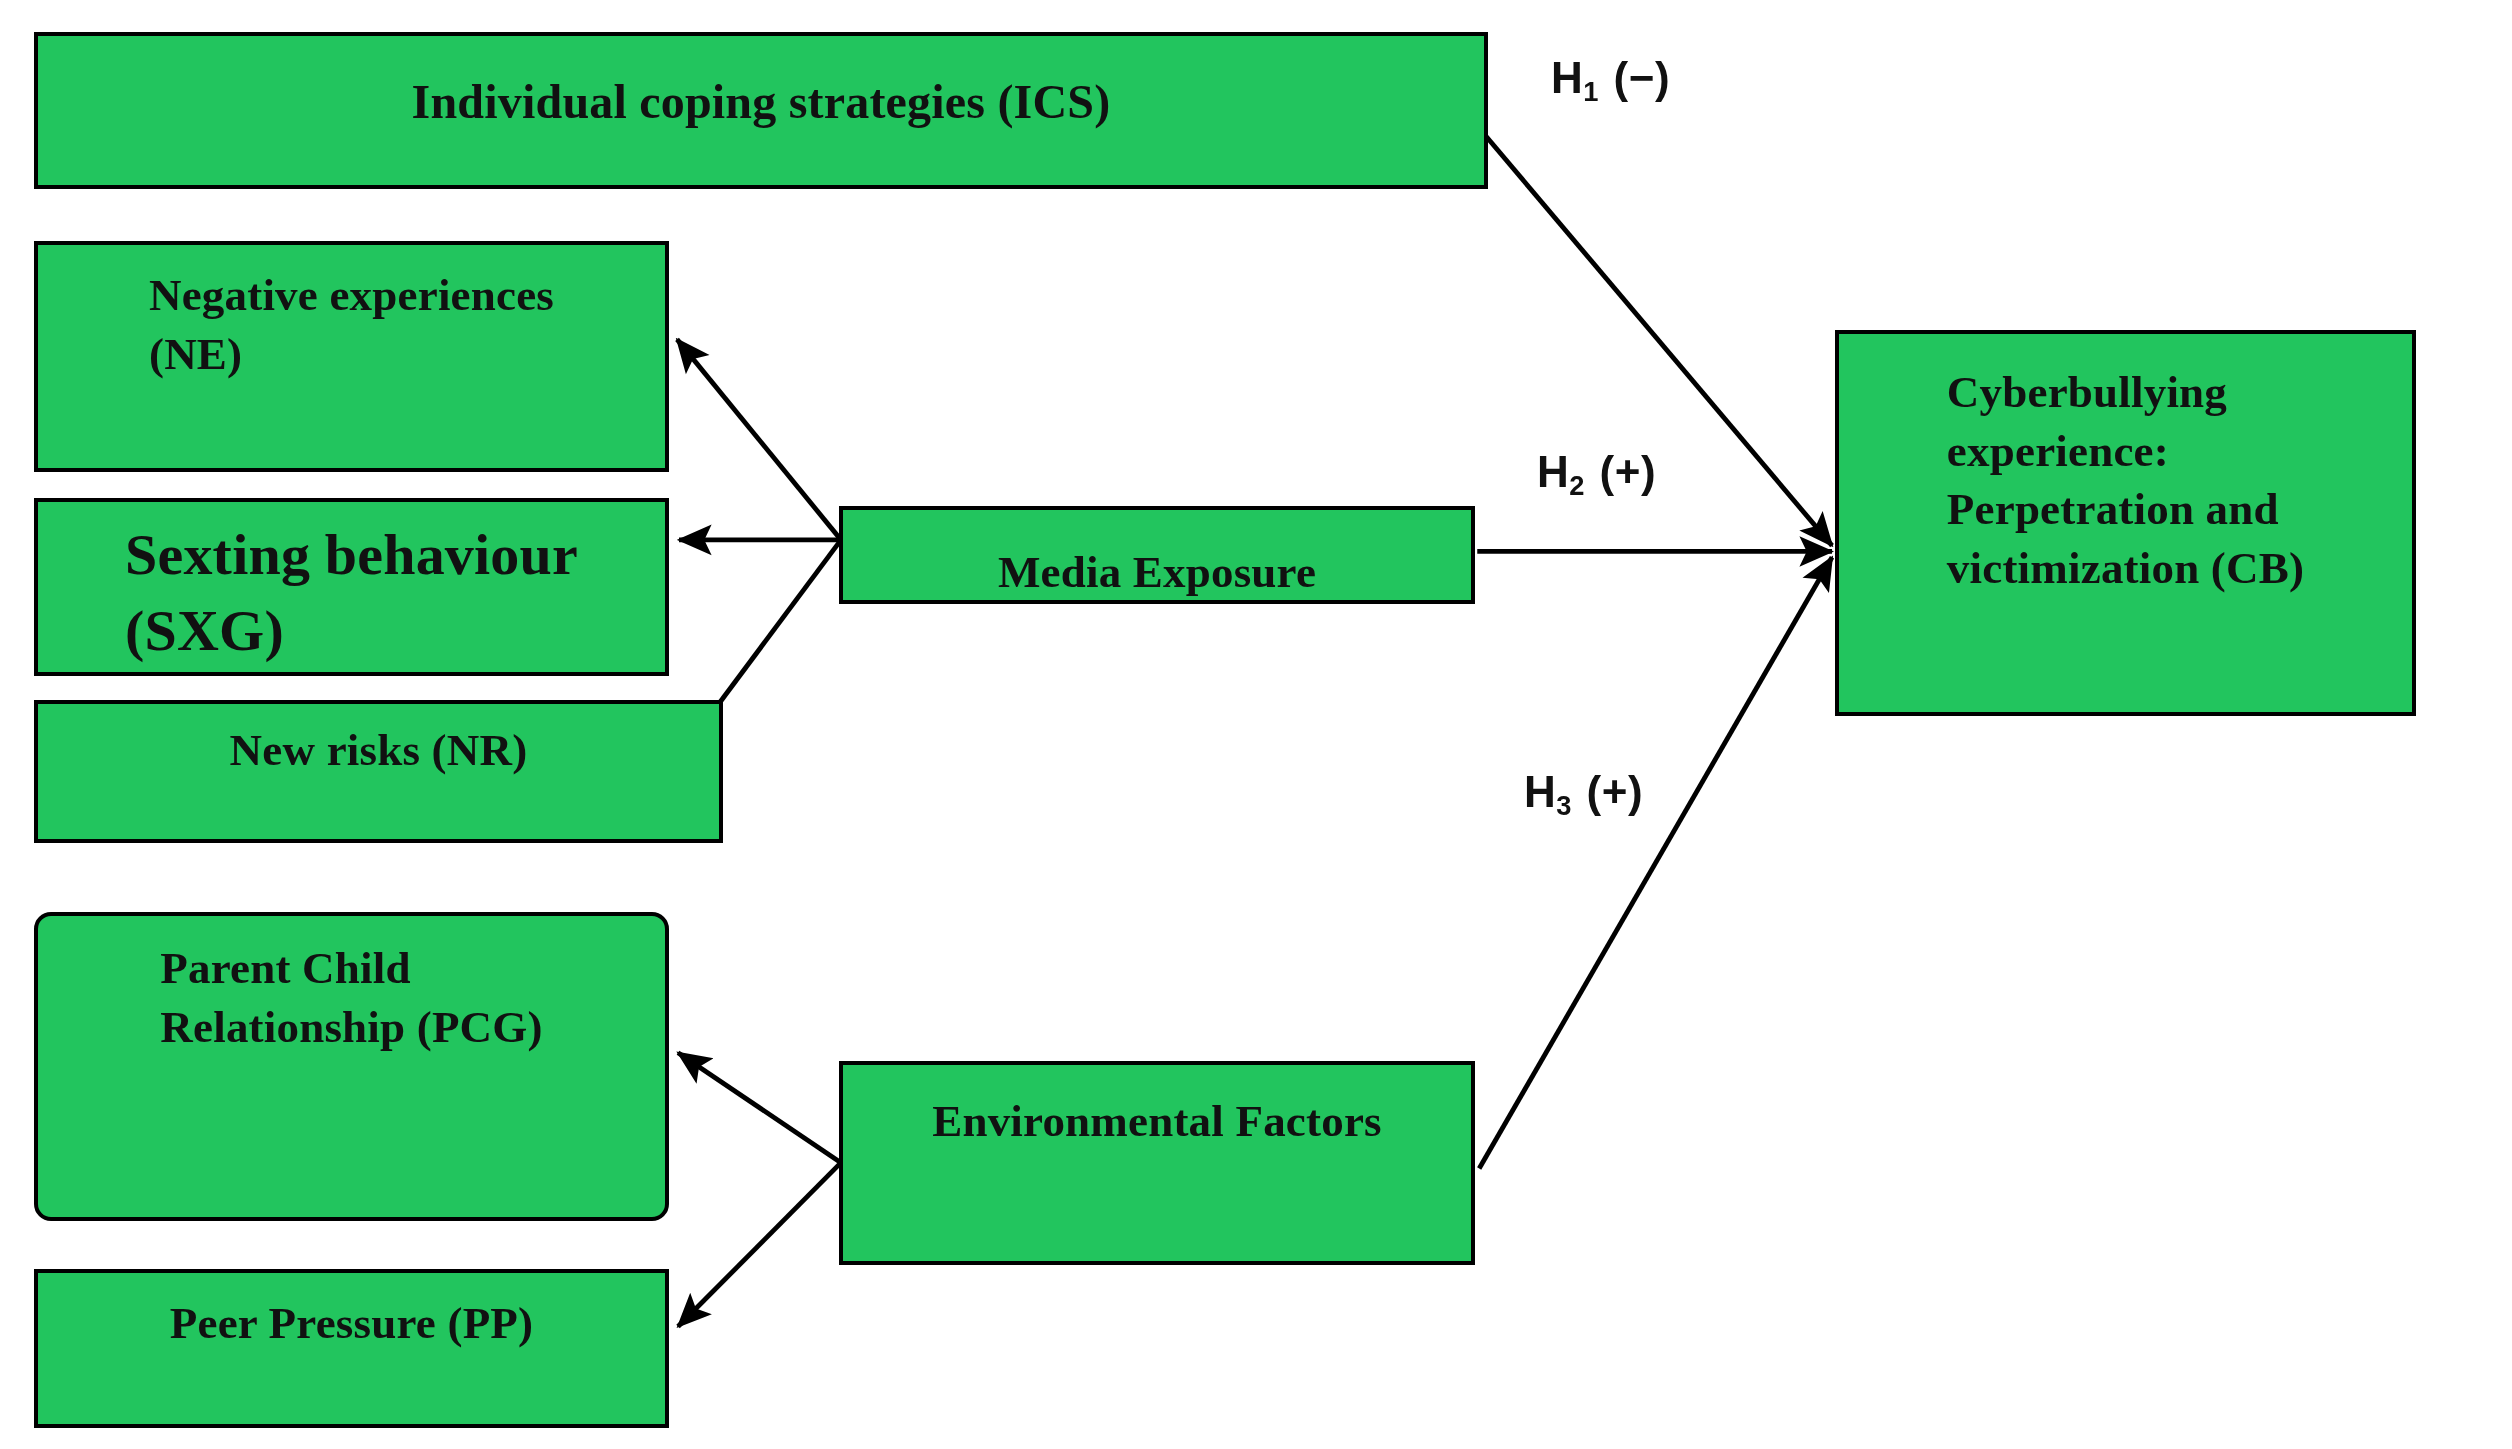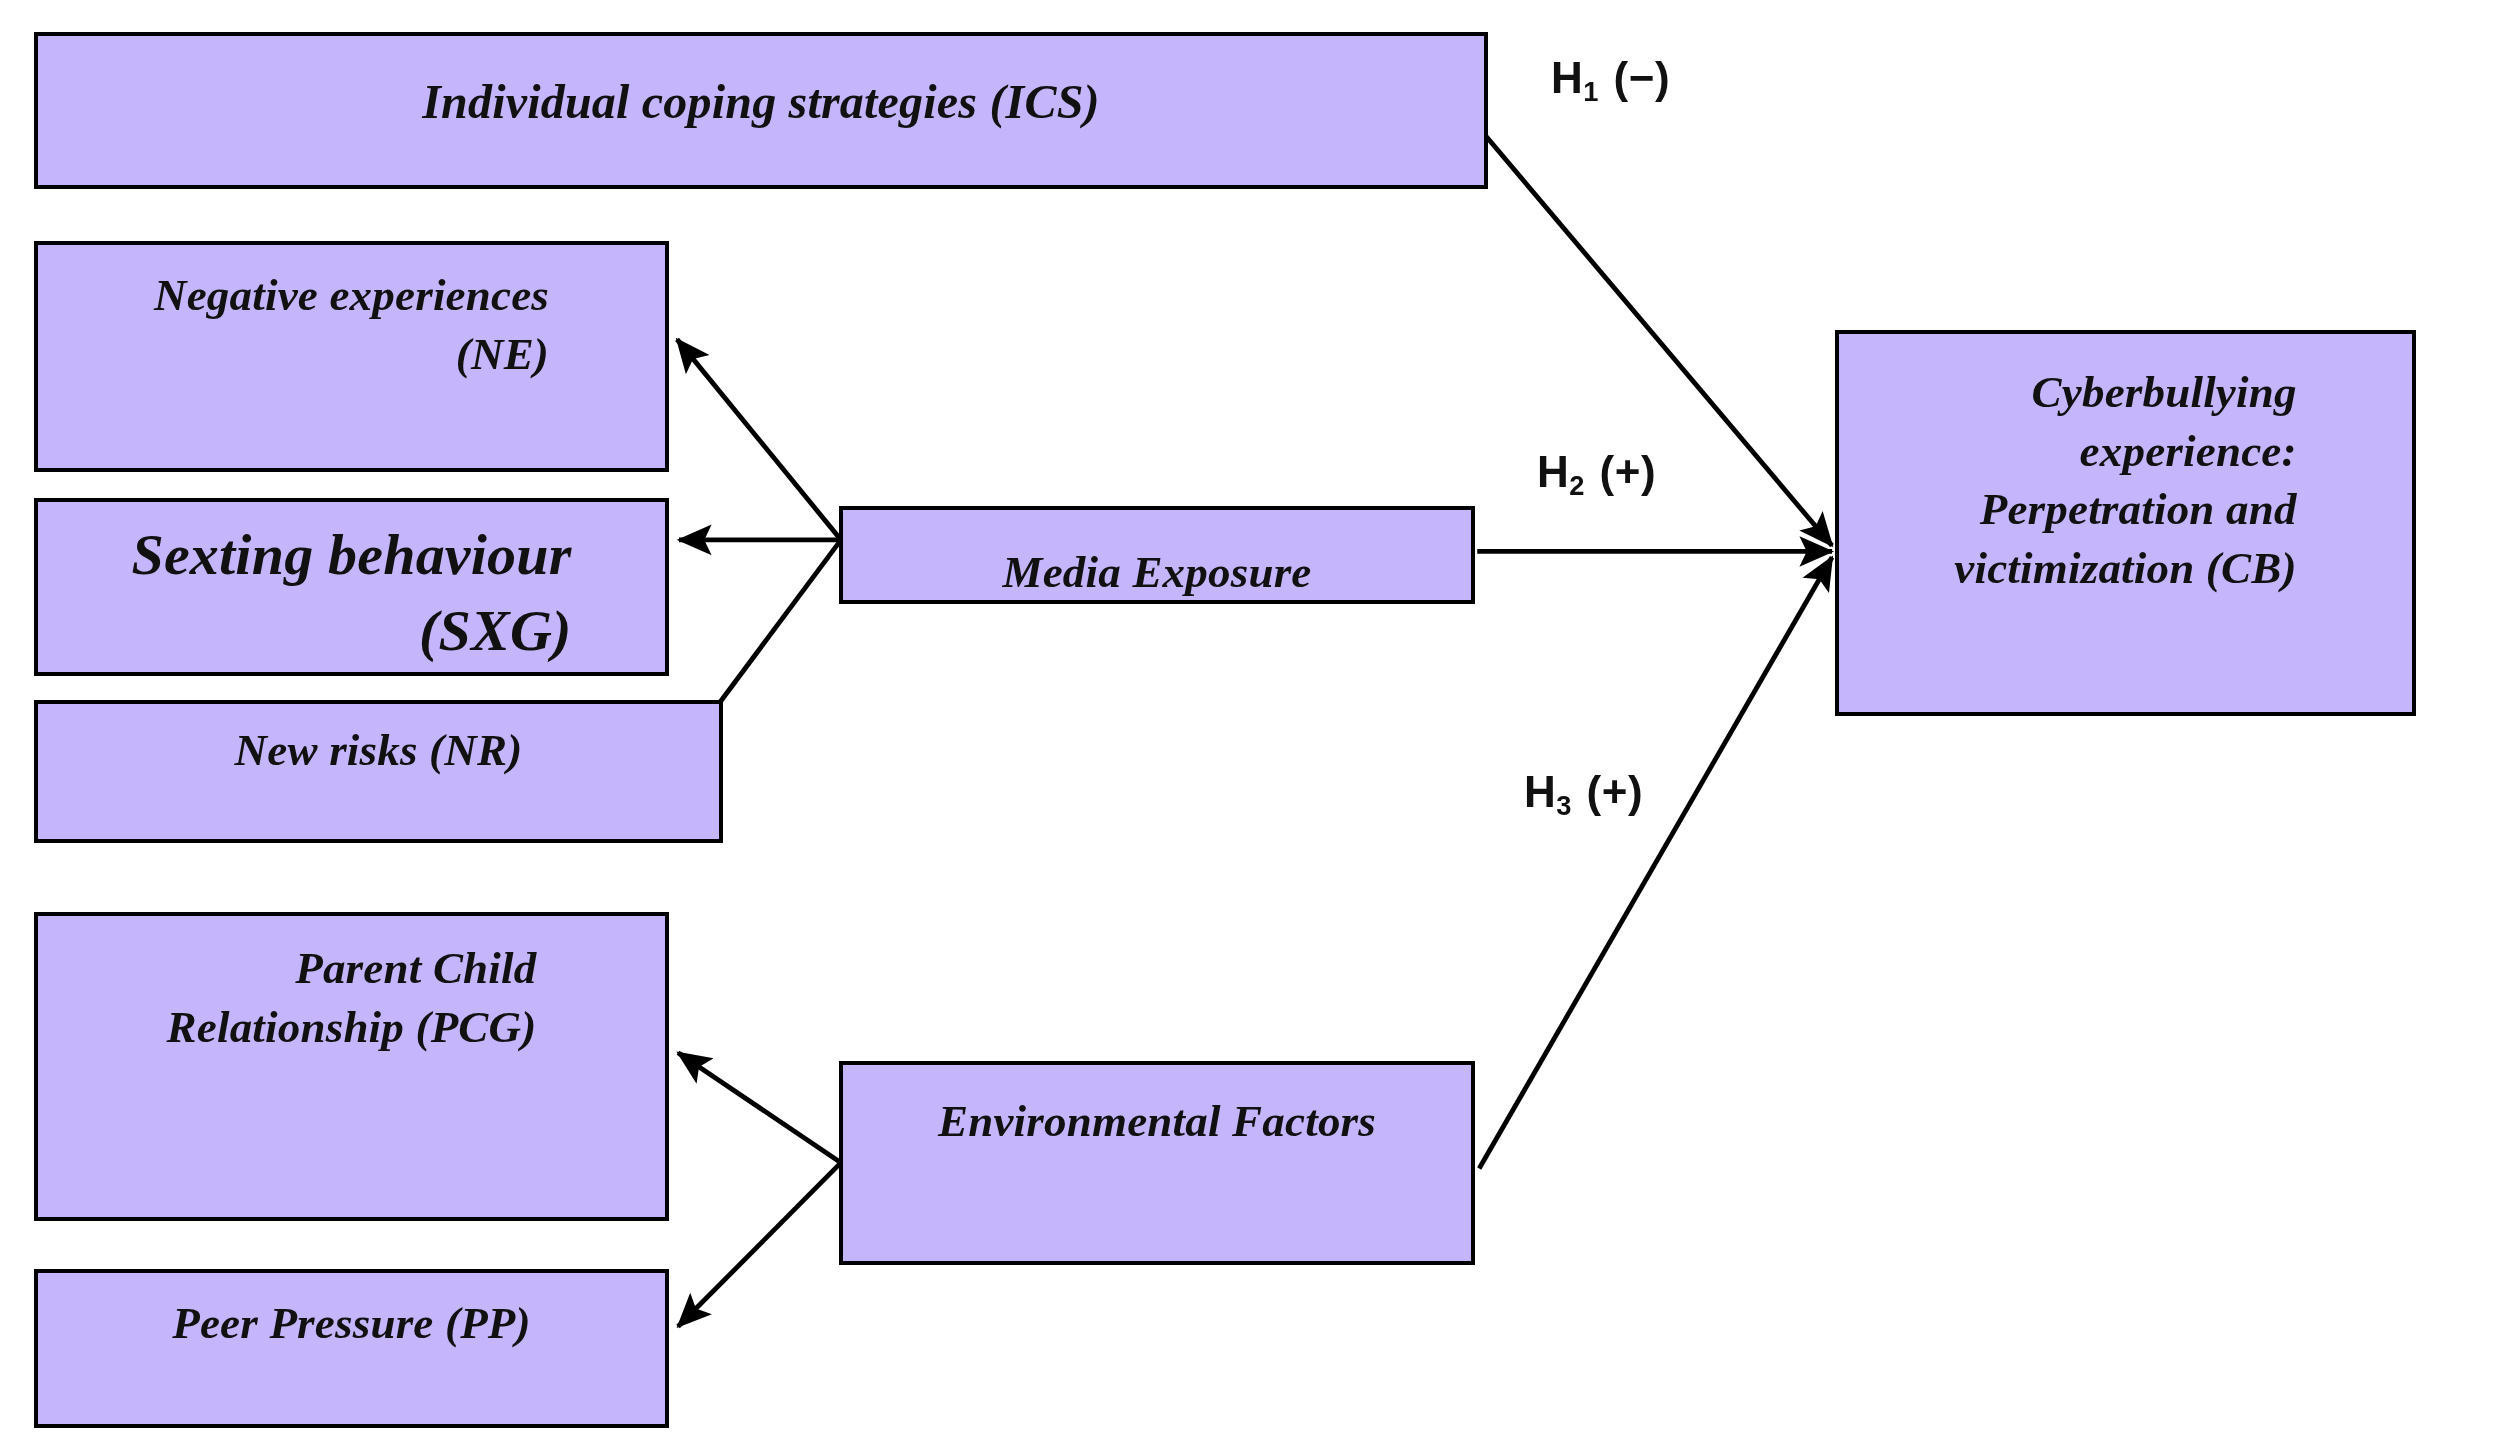--- a/index.html
+++ b/index.html
@@ -22,27 +22,26 @@
     position: absolute;
     left: 0;
     top: 0;
     width: 2512px;
     height: 1449px;
   }
   .node-box {
     position: absolute;
     box-sizing: border-box;
     border: 4.8px solid #000000;
-    background: #c4b5fd;
+    background: #22c55e;
     display: flex;
     justify-content: center;
     align-items: flex-start;
-    text-align: right;
+    text-align: left;
     overflow: hidden;
-    font-style: italic;
   }
   .node-label {
     font-family: "Liberation Serif", "DejaVu Serif", serif;
     font-weight: bold;
     color: #111111;
     line-height: 1.30;
     white-space: pre-line;
     letter-spacing: 0.2px;
   }
   .hyp-label {
@@ -67,21 +66,21 @@
 
   #node-ne    { left: 34px;   top: 241px;  width: 635px;  height: 231px; }
   #node-ne .node-label    { font-size: 45px; padding-top: 21px; }
 
   #node-sxg   { left: 34px;   top: 498px;  width: 635px;  height: 178px; }
   #node-sxg .node-label   { font-size: 58px; padding-top: 15.4px; }
 
   #node-nr    { left: 34px;   top: 700px;  width: 689px;  height: 143px; }
   #node-nr .node-label    { font-size: 45px; padding-top: 17.4px; }
 
-  #node-pcg   { left: 34px;   top: 912px;  width: 635px;  height: 309px; }
+  #node-pcg   { left: 34px;   top: 912px;  width: 635px;  height: 309px; border-radius: 17px; }
   #node-pcg .node-label   { font-size: 45px; padding-top: 23px; }
 
   #node-pp    { left: 34px;   top: 1269px; width: 635px;  height: 159px; }
   #node-pp .node-label    { font-size: 45px; padding-top: 21px; }
 
   #node-me    { left: 839px;  top: 506px;  width: 636px;  height: 98px; }
   #node-me .node-label    { font-size: 45px; padding-top: 33px; }
 
   #node-ef    { left: 839px;  top: 1061px; width: 636px;  height: 204px; }
   #node-ef .node-label    { font-size: 45px; padding-top: 27px; }

